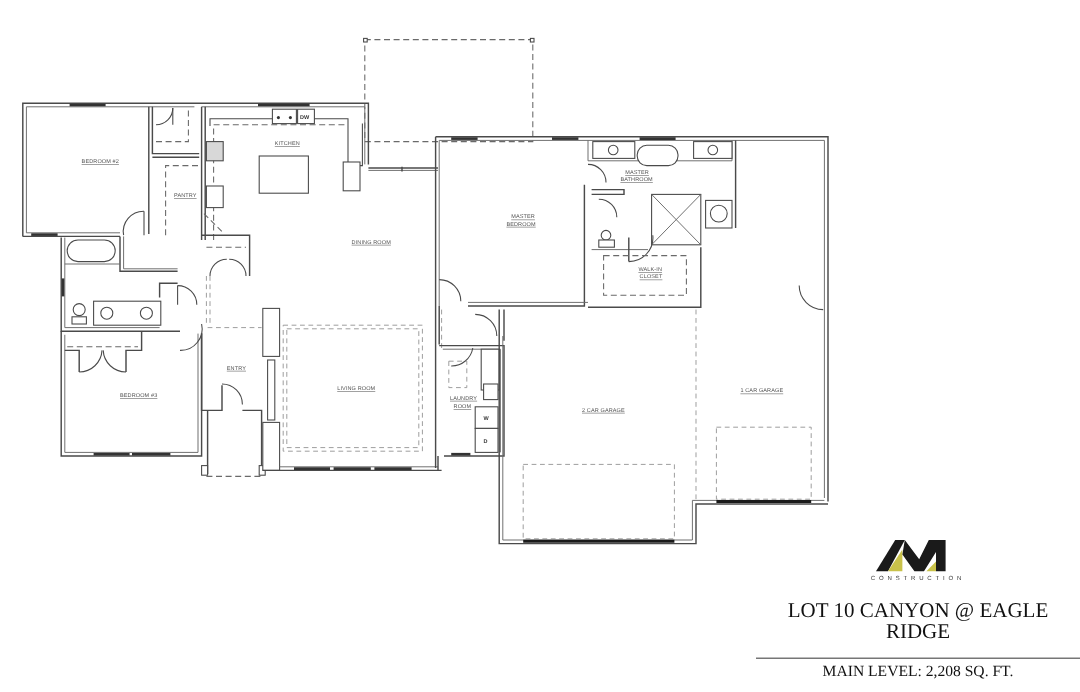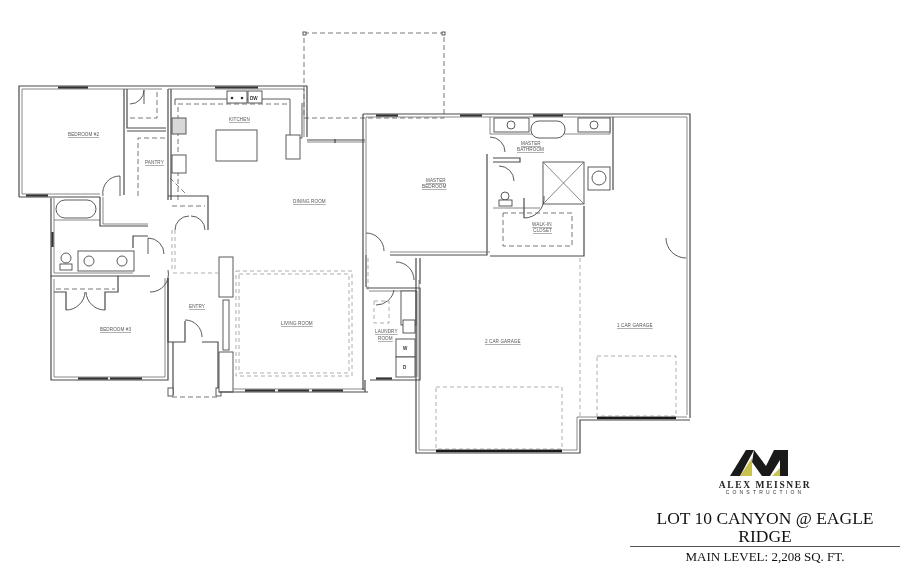--- a/index.html
+++ b/index.html
@@ -13,21 +13,21 @@
   .win { stroke: #333; stroke-width: 2.2; }
   .door { fill: none; stroke: #4a4a4a; stroke-width: 0.9; }
   .garage-door { stroke: #1a1a1a; stroke-width: 2.5; }
   .room-label { font-family: "Liberation Sans", sans-serif; font-size: 4.6px; fill: #555; text-decoration: underline; letter-spacing: 0.1px; }
   .tiny { font-family: "Liberation Sans", sans-serif; font-size: 4.6px; fill: #333; font-weight: bold; }
 
   #title-block { position: absolute; left: 630px; top: 446px; width: 270px; text-align: center; }
   .logo-wrap { position: relative; height: 34px; }
   .brand-name { font-family: "Liberation Serif", serif; font-weight: bold; font-size: 9.5px; letter-spacing: 1.6px; color: #222; margin-top: 0px; }
   .brand-sub { font-family: "Liberation Sans", sans-serif; font-size: 5px; letter-spacing: 3.2px; color: #333; margin-top: -1px; }
-  .lot-title { font-family: "Liberation Serif", serif; font-size: 17.5px; color: #111; margin-top: 14px; line-height: 18px; display: inline-block; border-bottom: 1.5px solid #555; padding: 0 2px 1px 2px; }
+  .lot-title { font-family: "Liberation Serif", serif; font-size: 17.5px; color: #111; margin-top: 14px; line-height: 18px; display: inline-block; border-bottom: 1.5px solid #555; padding: 0 2px 13px 2px; }
   .address { font-family: "Liberation Serif", serif; font-size: 17.5px; color: #111; line-height: 19px; margin-top: 1px; }
   .sqft { font-family: "Liberation Serif", serif; font-size: 13px; color: #111; line-height: 16px; margin-top: 2px; }
 </style>
 </head>
 <body>
 
 <svg id="plan" viewBox="0 0 900 577" xmlns="http://www.w3.org/2000/svg">
 
   <g>
     <rect class="dash" x="304" y="33" width="140" height="85"></rect>
@@ -233,17 +233,16 @@
 
 <div id="title-block">
   <div class="logo-wrap">
     <svg width="70" height="30" viewBox="0 0 70 30" style="position:absolute;left:100px;top:2px;">
       <polygon points="0,28 16,2 24,2 10,28" fill="#1a1a1a"></polygon>
       <polygon points="10,28 22,10 22,28" fill="#c9c24a"></polygon>
       <polygon points="24,2 36,18 44,2 58,2 58,28 50,28 50,12 40,28 32,28 22,14" fill="#1a1a1a"></polygon>
       <polygon points="50,20 50,28 42,28" fill="#c9c24a"></polygon>
     </svg>
   </div>
-  <div class="brand-name">ALEX MEISNER</div>
   <div class="brand-sub">CONSTRUCTION</div>
   <div class="lot-title">LOT 10 CANYON @ EAGLE RIDGE</div>
   <div class="sqft">MAIN LEVEL:  2,208 SQ. FT.</div>
 </div>
 
 </body></html>

